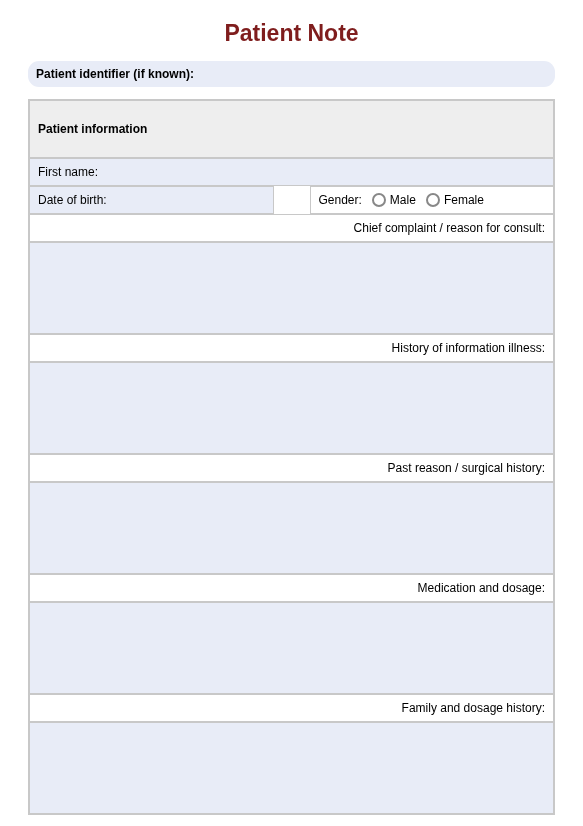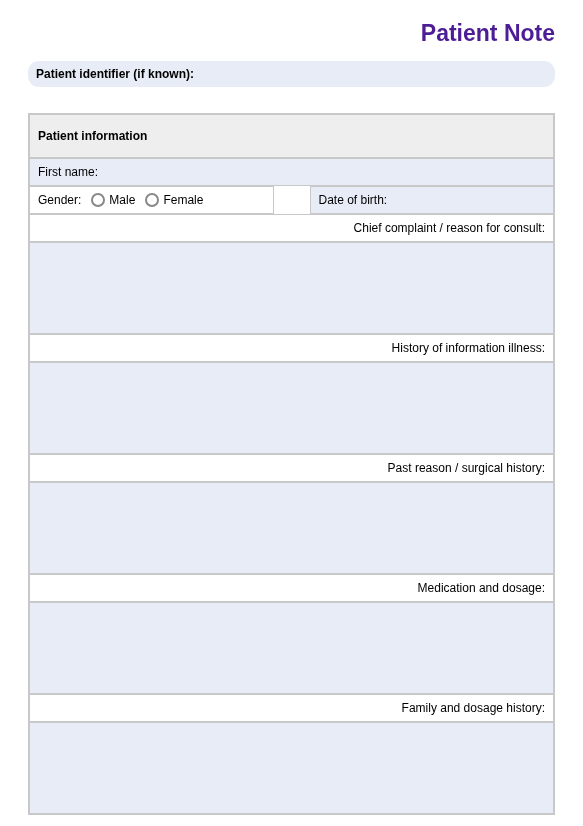--- a/index.html
+++ b/index.html
@@ -10,43 +10,43 @@
     body {
       font-family: Arial, Helvetica, sans-serif;
       background: #ffffff;
       width: 583px;
       height: 826px;
       padding: 20px 28px;
       font-size: 12px;
       color: #000;
     }
     .title {
-      text-align: right;
-      color: #4c1d95;
+      text-align: center;
+      color: #7f1d1d;
       font-size: 23px;
       font-weight: bold;
       margin-bottom: 14px;
     }
     .identifier-row {
       background: #e8ecf7;
       padding: 6px 8px;
       font-weight: bold;
       font-size: 12px;
-      margin-bottom: 26px;
+      margin-bottom: 12px;
       border-radius: 11px;
     }
     .form-table {
       width: 100%;
       border: 1px solid #c8c8c8;
       border-collapse: collapse;
     }
     .section-header {
       background: #eeeeee;
       font-weight: bold;
-      padding: 14px 8px;
+      padding: 21px 8px;
       border: 1px solid #c8c8c8;
       font-size: 12px;
     }
     .two-col {
       display: flex;
       gap: 36px;
     }
     .half {
       flex: 1;
       border: 1px solid #c8c8c8;
@@ -107,32 +107,32 @@
 
 <div class="form-table">
 
   <div class="section-header">Patient information</div>
 
   <div class="two-col">
     <div class="half alt">First name:</div>
   </div>
 
   <div class="two-col">
+    <div class="half alt">Date of birth:</div>
     <div class="half gender-cell">
       <span>Gender:</span>
       <span class="radio-opt">
         <span class="radio-circle"></span>
         <span>Male</span>
       </span>
       <span class="radio-opt">
         <span class="radio-circle"></span>
         <span>Female</span>
       </span>
     </div>
-    <div class="half alt">Date of birth:</div>
   </div>
 
 
   <div class="field-label">Chief complaint / reason for consult:</div>
   <div class="textarea-box">
     <textarea class="textarea-input" style=""></textarea>
   </div>
 
   <div class="field-label">History of information illness:</div>
   <div class="textarea-box">

